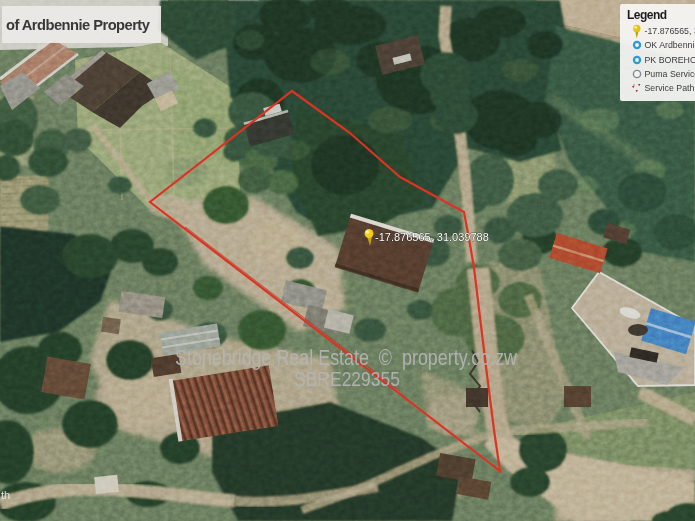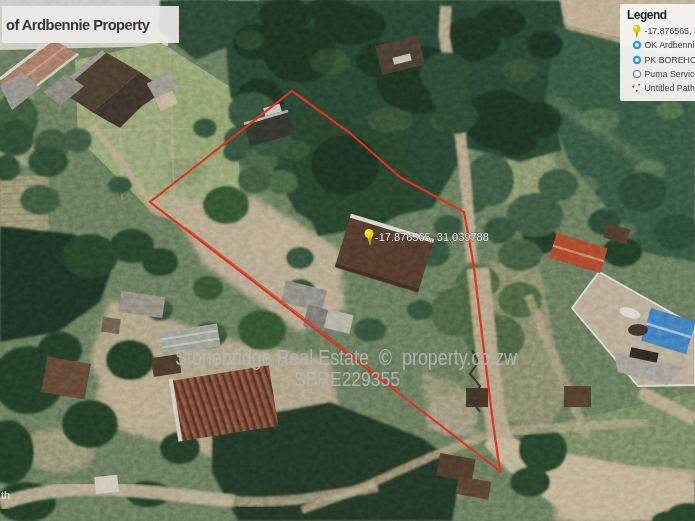--- a/index.html
+++ b/index.html
@@ -1,18 +1,18 @@
 <!DOCTYPE html>
 <html><head>
 <meta charset="utf-8">
 <style>
   html,body{margin:0;padding:0;}
   body{width:695px;height:521px;overflow:hidden;position:relative;font-family:"Liberation Sans",sans-serif;background:#74855f;}
   #map{position:absolute;left:0;top:0;}
-  .titlebox{position:absolute;left:2px;top:6px;width:177px;height:37px;background:rgba(235,234,231,0.93);display:flex;align-items:center;}
+  .titlebox{position:absolute;left:2px;top:6px;width:159px;height:37px;background:rgba(235,234,231,0.93);display:flex;align-items:center;}
   .titlebox span{font-weight:bold;font-size:15px;color:#383838;white-space:nowrap;margin-left:4px;letter-spacing:-0.55px;transform:scaleX(0.98);transform-origin:left;}
   .legend{position:absolute;left:620px;top:4px;width:110px;height:97px;background:rgba(244,244,242,0.95);border-radius:2px;padding:0;}
   .legend .ttl{font-weight:bold;font-size:12px;color:#1d1d1d;margin:5px 0 0 7px;line-height:1.1;letter-spacing:-0.5px;}
   .lrow{position:absolute;left:0;width:110px;height:15px;font-size:8.8px;color:#3c3c3c;white-space:nowrap;}
   .lrow .txt{position:absolute;left:24.5px;top:2px;}
   .lrow svg{position:absolute;left:8px;top:0;}
 </style>
 </head>
 <body>
 <svg id="map" width="695" height="521" viewBox="0 0 695 521">
@@ -375,15 +375,15 @@
       </svg>
       <span class="txt">Puma Service</span>
     </div>
   <div class="lrow" style="top:76.5px">
       <svg width="20" height="15" viewBox="0 0 20 15">
         <path d="M4,5 l2.5,0 l-1.2,2.2 Z" fill="#b03030"></path>
         <path d="M10,3 l2.4,0 l-1.2,2.2 Z" fill="#b03030"></path>
         <path d="M7.5,9 l2.4,0 l-1.2,2.2 Z" fill="#b03030"></path>
         <circle cx="6" cy="4" r="0.8" fill="#d06060"></circle>
       </svg>
-      <span class="txt">Untitled Path</span>
+      <span class="txt">Service Path</span>
     </div>
 </div>
 
 </body></html>

